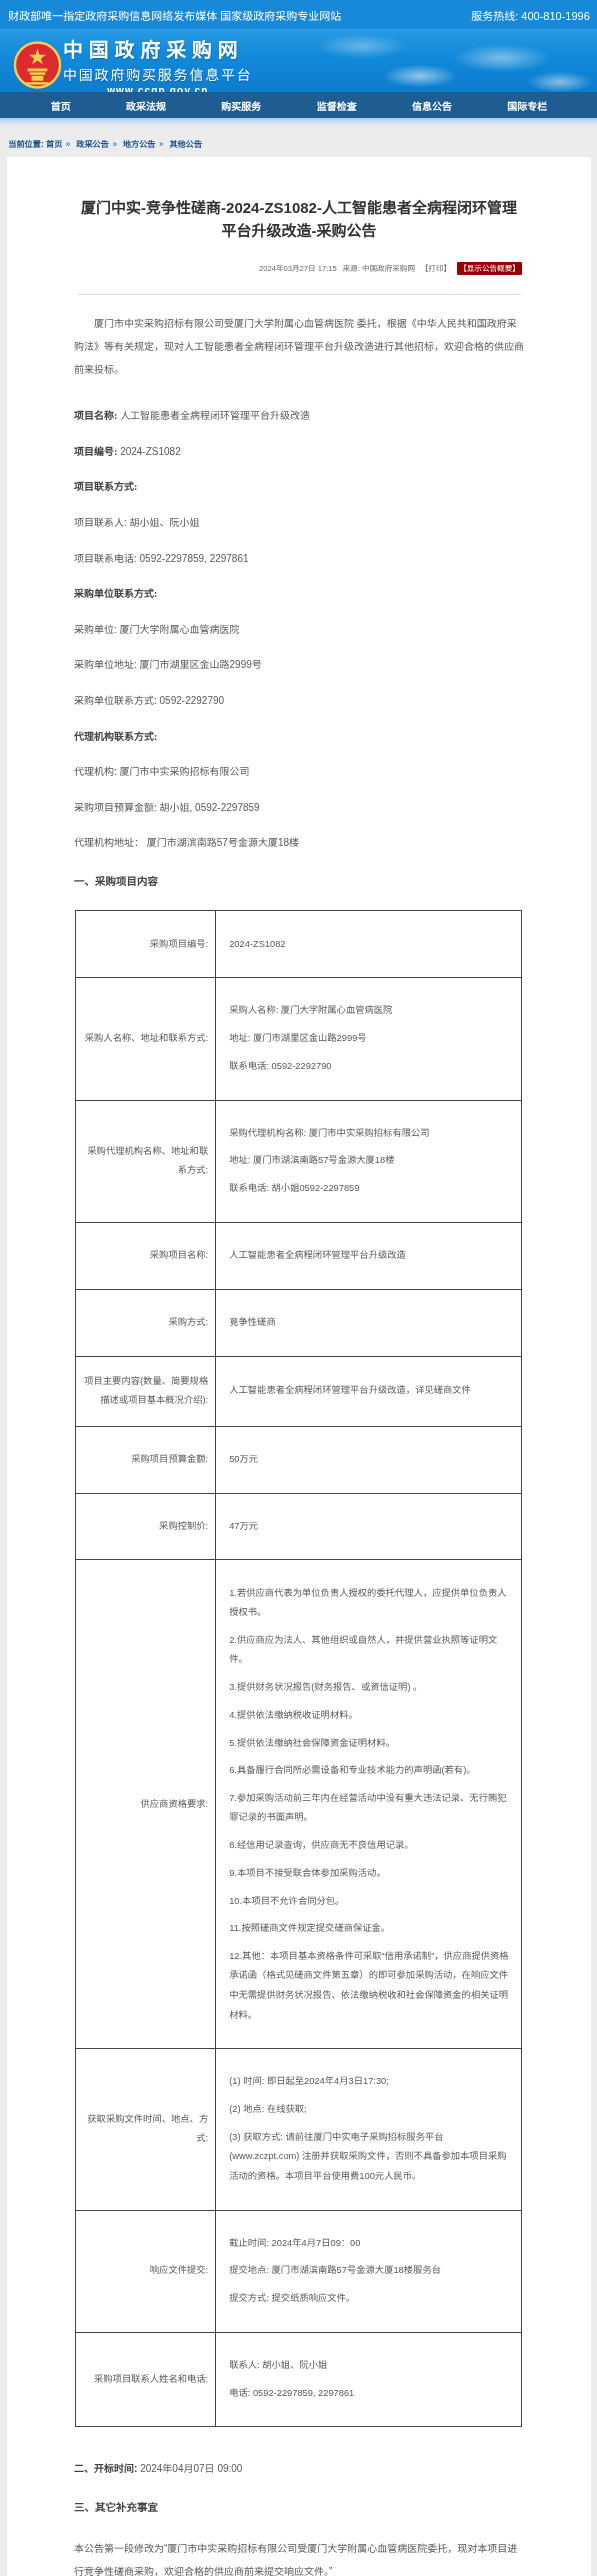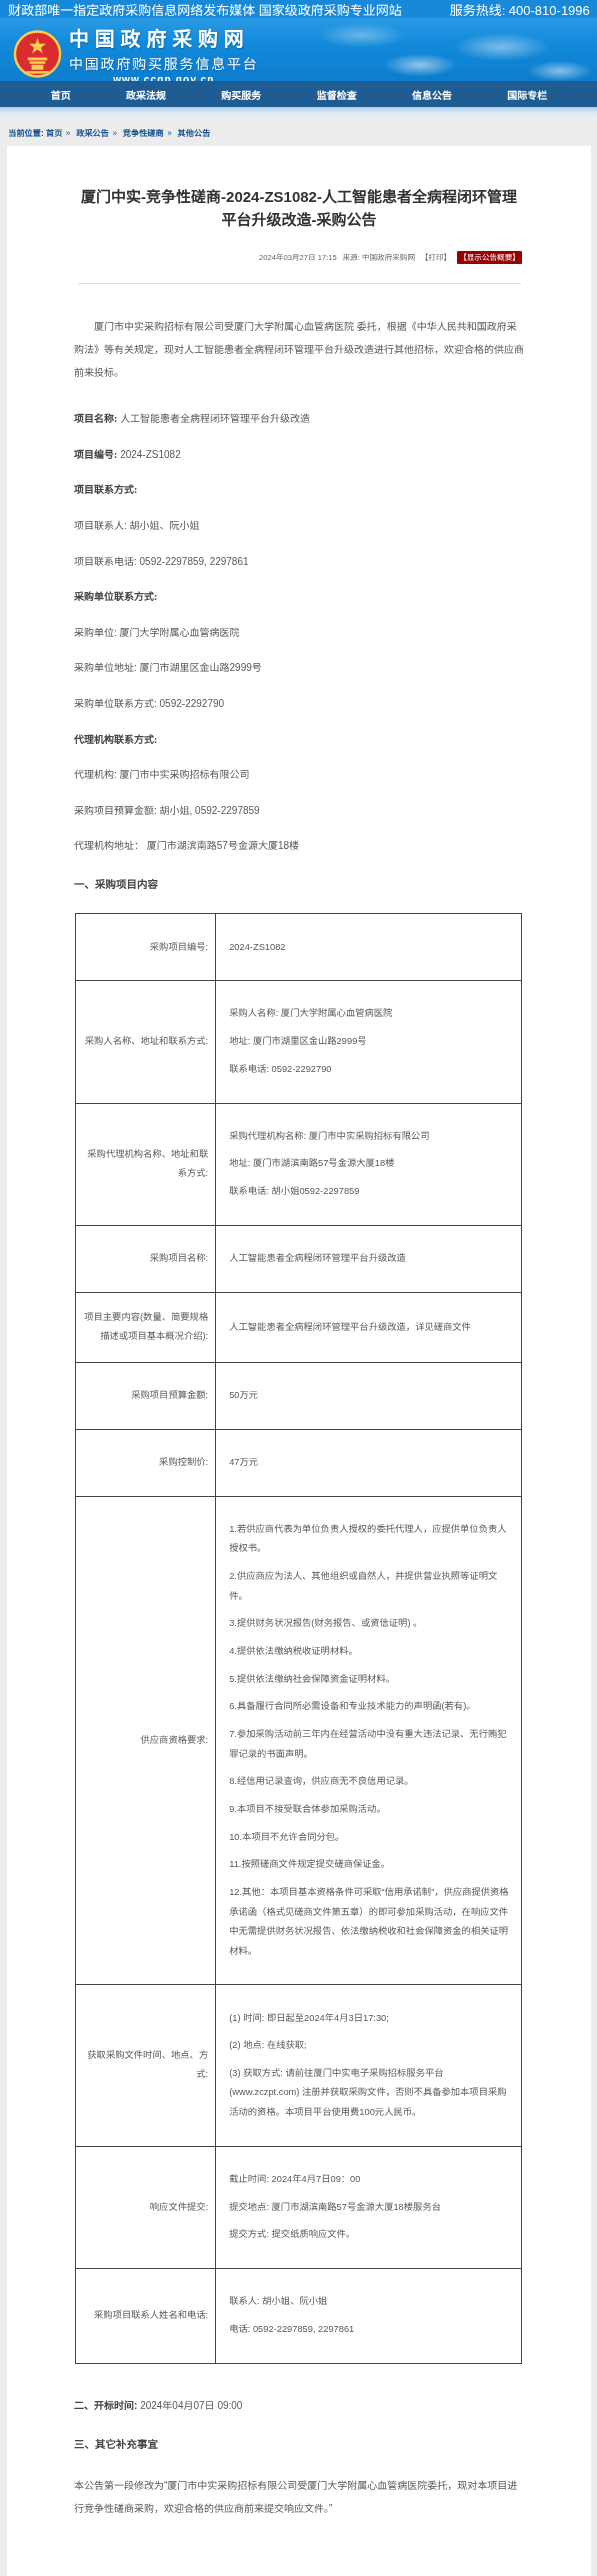--- a/index.html
+++ b/index.html
@@ -1,32 +1,32 @@
 <!DOCTYPE html>
 <html lang="zh-CN" style="font-size:9.3px"><head>
 <meta charset="utf-8">
 <style>
   * { margin:0; padding:0; box-sizing:border-box; }
   html,body { width:598px; background:#ececec; font-family:"Liberation Sans","DejaVu Sans",sans-serif; }
   body { min-height:2576px; overflow-x:hidden; }
 
   
-  .topbar { height:18px; background:#1789d8; color:#fff; font-size:13px;
+  .topbar { height:29px; background:#1789d8; color:#fff; font-size:11px;
             display:flex; justify-content:space-between; align-items:center; padding:0 8.2px; }
 
   
   .header { height:63px; position:relative; overflow:hidden;
             background:linear-gradient(180deg,#2a9ae4 0%,#128ada 40%,#0d7ccd 100%); }
   .clouds { position:absolute; inset:0;
             background:
               radial-gradient(53px 16.3px at 420px 47px, rgba(255,255,255,.55), rgba(255,255,255,0) 70%),
               radial-gradient(70px 20px at 502px 29px, rgba(255,255,255,.45), rgba(255,255,255,0) 70%),
               radial-gradient(47px 15px at 560px 53px, rgba(255,255,255,.5), rgba(255,255,255,0) 70%),
               radial-gradient(64px 17.5px at 362px 17.5px, rgba(255,255,255,.35), rgba(255,255,255,0) 70%); }
-  .brand { position:relative; display:flex; align-items:center; gap:7px; padding:4.7px 0 0 13px; }
+  .brand { position:relative; display:flex; align-items:center; gap:1px; padding:4.7px 0 0 13px; }
   .brand-text { color:#fff; }
   .site-name { font-size:20px; font-weight:bold; letter-spacing:5.8px; text-shadow:0.6px 0.6px 1.2px rgba(0,0,0,.25); }
   .site-sub  { font-size:14px; font-weight:normal; letter-spacing:1.8px; margin-top:1.2px; text-shadow:0.6px 0.6px 1.2px rgba(0,0,0,.25); }
   .site-url  { font-size:10px; font-weight:bold; letter-spacing:1.2px; text-align:center; margin-top:1.2px; }
 
   
   .nav { height:26px; background:#1f5c92; display:flex; align-items:center; justify-content:space-around; padding:0 23px; }
   .nav-item { color:#fff; font-size:10px; font-weight:bold; cursor:pointer; padding:0 10.5px; white-space:nowrap; }
   .nav-fade { height:10.5px; background:linear-gradient(180deg,#a9cde9 0%,#dfe9f1 55%,#ececec 100%); }
 
@@ -37,21 +37,21 @@
 
   
   .card { background:#fff; margin:2.3px 7px 8.2px; padding:39px 67px 88px; }
   .art-title { text-align:center; font-size:15px; line-height:1.55; color:#333; font-weight:bold; }
   .meta { text-align:right; margin-top:20px; font-size:7.6px; color:#666; }
   .meta span { margin:0 1.8px; }
   .print-link { cursor:pointer; }
   .summary-badge { background:#990001; color:#fff; padding:1.8px 2.3px; border-radius:1.2px; cursor:pointer; }
   .divider { border:none; border-top:0.6px solid #ddd; margin:21px 3.5px 0; }
 
-  .intro { margin-top:31px; font-size:10px; color:#595959; line-height:2.3; text-indent:2em; }
+  .intro { margin-top:17px; font-size:10px; color:#595959; line-height:2.3; text-indent:2em; }
 
   .fields { margin-top:28px; }
   .field { font-size:10px; color:#595959; margin-bottom:21.6px; line-height:1.4; }
   .field .f-label { color:#555; }
   .field[data-strong="1"] .f-label { font-weight:bold; color:#444;font-family:Liberation Serif, serif; }
 
   .sec-heading { font-size:10.5px; color:#444; font-weight:bold; margin:23px 0 22px; }
 
   
   table.info { border-collapse:collapse; width:447px; margin-left:1.2px; table-layout:fixed; }
@@ -113,21 +113,21 @@
 
 <div class="breadcrumb">
   <span>当前位置:</span>
   <span>
     
   
       <span class="bc-item">首页</span><span class="bc-sep">»</span>
     
       <span class="bc-item">政采公告</span><span class="bc-sep">»</span>
     
-      <span class="bc-item">竞争性磋商</span><span class="bc-sep">»</span>
+      <span class="bc-item">地方公告</span><span class="bc-sep">»</span>
     
       <span class="bc-item">其他公告</span><span class="bc-sep"></span>
     </span>
 </div>
 
 <main class="card">
   <h1 class="art-title">厦门中实-竞争性磋商-2024-ZS1082-人工智能患者全病程闭环管理平台升级改造-采购公告</h1>
 
   <div class="meta">
     <span>2024年03月27日 17:15</span>
@@ -238,20 +238,26 @@
           </td>
         </tr>
 
         <tr>
           <td class="th">采购项目名称:</td>
           <td class="cell">
             <p>人工智能患者全病程闭环管理平台升级改造</p>
           </td>
         </tr>
 
+        <tr>
+          <td class="th">采购方式:</td>
+          <td class="cell">
+            <p>竞争性磋商</p>
+          </td>
+        </tr>
 
         <tr>
           <td class="th">项目主要内容(数量、简要规格描述或项目基本概况介绍):</td>
           <td class="cell">
             <p>人工智能患者全病程闭环管理平台升级改造，详见磋商文件</p>
           </td>
         </tr>
 
         <tr>
           <td class="th">采购项目预算金额:</td>

